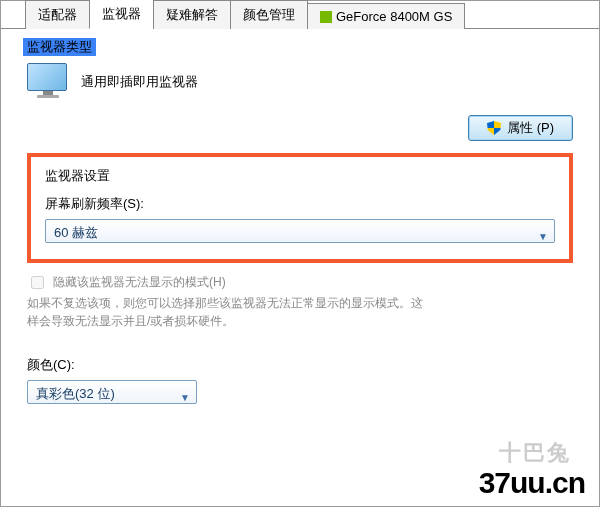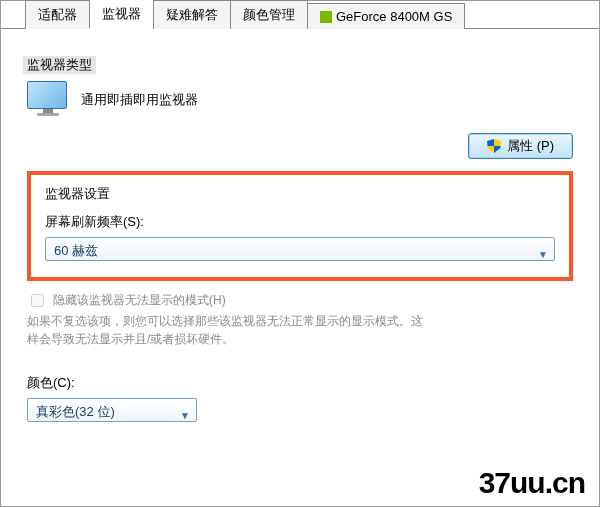--- a/index.html
+++ b/index.html
@@ -51,25 +51,24 @@
   .panel {
     padding: 10px 26px 10px 26px;
   }
   .group-label {
     font-size: 13px;
     margin-bottom: 4px;
   }
   .group-title-inset {
     position: relative;
     top: -1px;
-    background: #e5e5e5;
+    background: #3b82f6;
     display: inline-block;
     padding: 0 4px;
     margin-left: -4px;
-    margin-top: 18px;
   }
   .monitor-row { display: flex; align-items: center; gap: 12px; margin-top: 2px;}
   .monitor-icon {
     width: 42px; height: 38px;
     position: relative;
   }
   .monitor-screen {
     width: 40px; height: 28px;
     background: linear-gradient(135deg,#bfe4ff,#6fb7e6);
     border: 1px solid #3a6e9e;
@@ -190,14 +189,15 @@
     <div class="spacer"></div>
 
     <div class="field-label">颜色(C):</div>
     <div class="combo small">
       <span>真彩色(32 位)</span>
       <span class="chev">▼</span>
     </div>
 
   </div>
 
+  <div class="wm-sub">十巴兔</div>
   <div class="watermark">37uu.cn</div>
 </div>
 
 </body></html>

